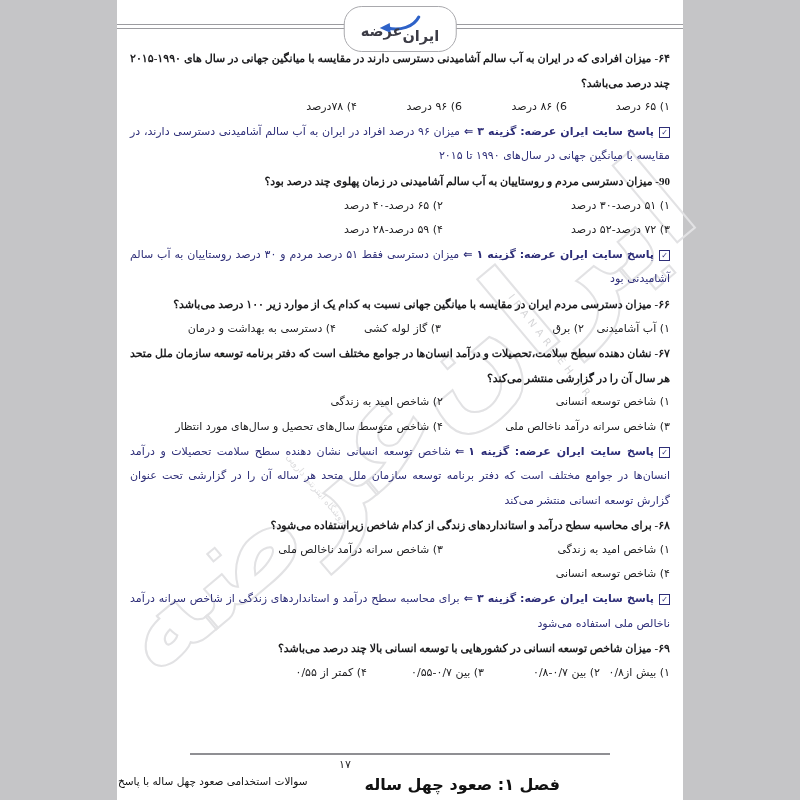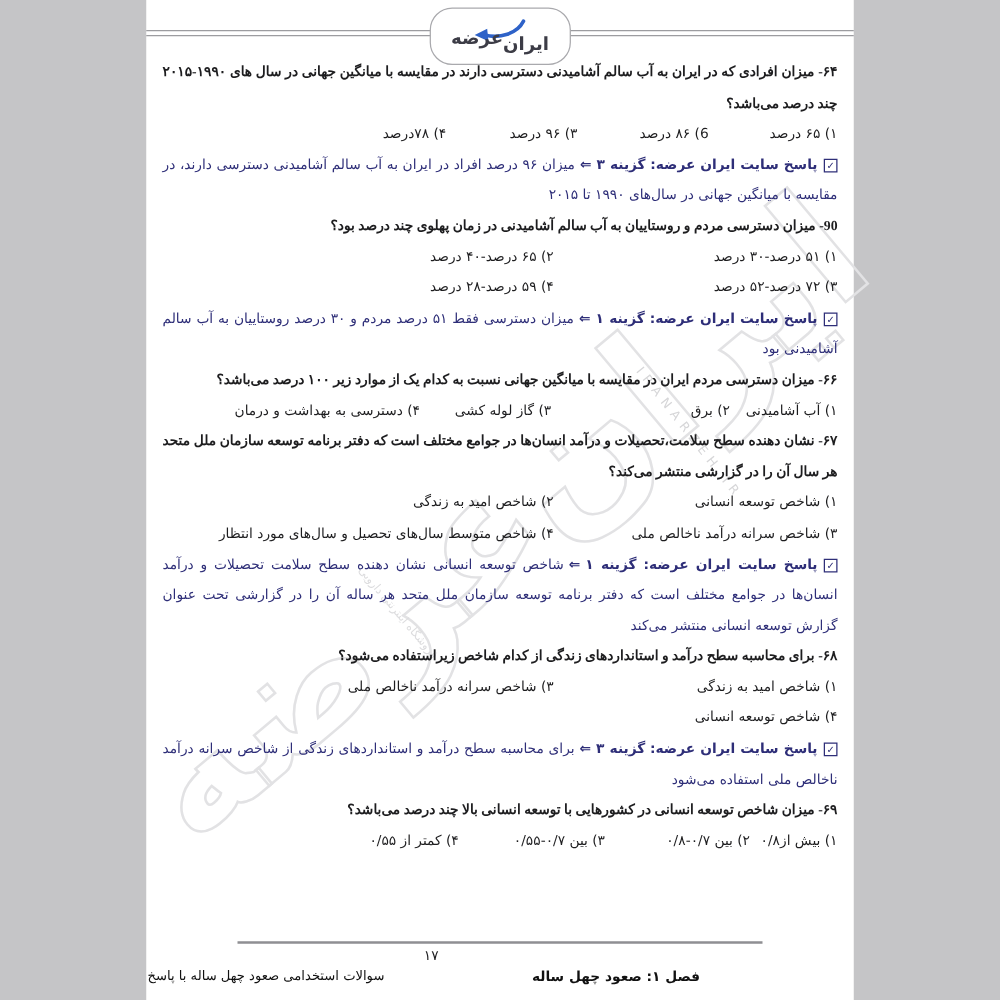--- a/index.html
+++ b/index.html
@@ -48,21 +48,21 @@
     transform-origin:left top;font-size:9px;letter-spacing:3px;
     color:#dcdcde;z-index:1;direction:rtl;pointer-events:none;}
 
   
   .footer{position:absolute;left:0;top:748px;width:456px;height:52px;
     direction:rtl;z-index:2;}
   .footer-rule{position:absolute;top:5px;left:73px;width:420px;height:2px;
     background:#8f8f93;}
   .page-num{position:absolute;top:10px;left:0;width:100%;text-align:center;
     font-size:11px;color:#1d1d1f;}
-  .foot-right{position:absolute;top:27px;right:13px;font-size:11px;
+  .foot-right{position:absolute;top:27px;right:13px;font-size:16px;
     font-weight:bold;color:#111;}
   .foot-left{position:absolute;top:27px;left:1px;font-size:10.5px;
     font-weight:normal;color:#111;}
 </style>
 </head>
 <body>
 
 <div class="sheet">
 
   <div class="header">
@@ -82,21 +82,21 @@
   </div>
   <div class="wm-site">IRANARZEH.IR</div>
   <div class="wm-caption">فروشگاه اینترنتی دارویی</div>
 
   <div class="content">
       <div class="qblock">
         <div class="question"><span>۶۴-</span> <span>میزان افرادی که در ایران به آب سالم  آشامیدنی  دسترسی دارند در مقایسه با میانگین جهانی در سال های ۱۹۹۰-۲۰۱۵ چند درصد می‌باشد؟</span></div>
         <div class="opts opts-4a">
           <span>۱) ۶۵ درصد</span>
           <span>6) ۸۶ درصد</span>
-          <span>۳) ۹۶ درصد</span>
+          <span>6) ۹۶ درصد</span>
           <span>۴) ۷۸درصد</span>
         </div>
         <div class="answer"><span class="check">✓</span><b>پاسخ سایت ایران عرضه:</b> <b>گزینه ۳</b><span class="arrow">⇐</span><span>میزان ۹۶ درصد افراد در ایران به آب سالم آشامیدنی دسترسی دارند، در مقایسه با میانگین جهانی در سال‌های ۱۹۹۰ تا ۲۰۱۵</span></div>
       </div>
       <div class="qblock">
         <div class="question"><span>90-</span> <span>میزان دسترسی مردم و روستاییان به آب سالم آشامیدنی در زمان پهلوی چند درصد بود؟</span></div>
         <div class="opts opts-2">
           <span>۱) ۵۱ درصد-۳۰ درصد</span>
           <span>۲) ۶۵ درصد-۴۰ درصد</span>
           <span>۳) ۷۲ درصد-۵۲ درصد</span>

